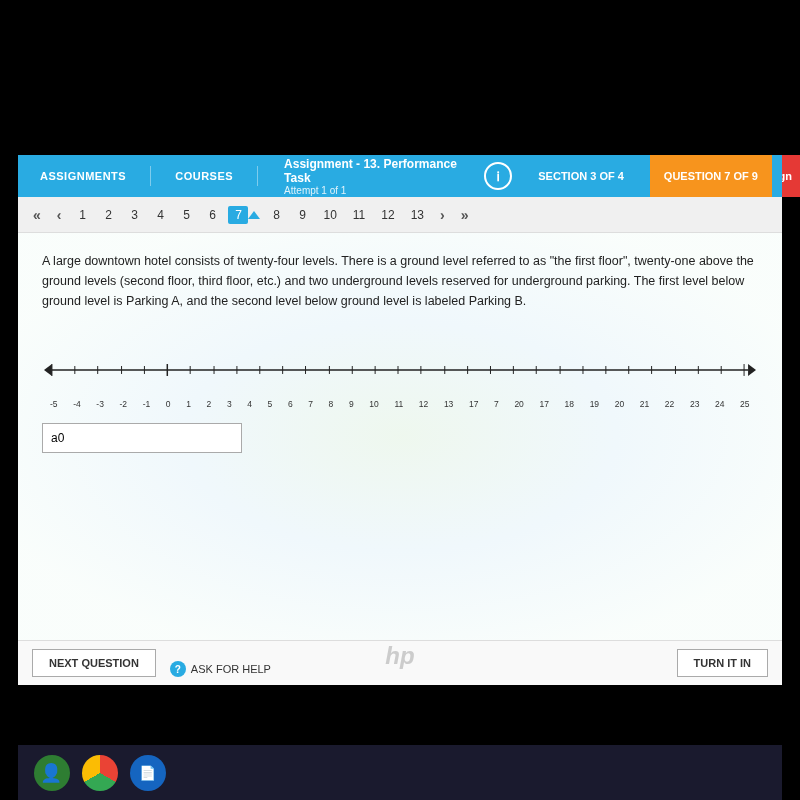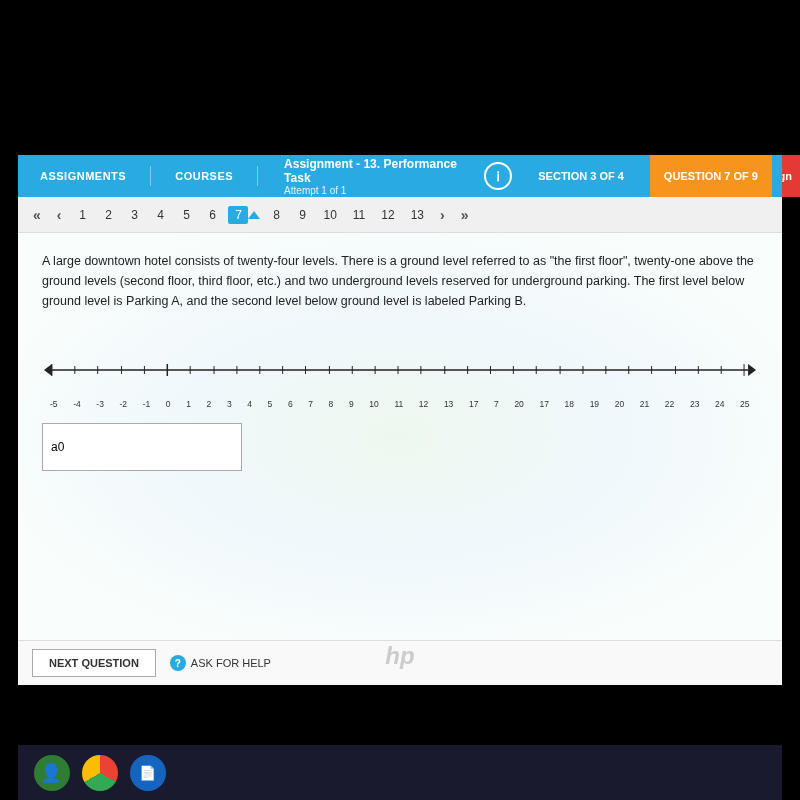--- a/index.html
+++ b/index.html
@@ -210,34 +210,34 @@
       z-index: 1;
     }
 
     .answer-input-wrapper {
       position: relative;
       z-index: 1;
       margin-bottom: 14px;
     }
     .answer-input {
       width: 200px;
-      height: 48px;
+      height: 30px;
       border: 1px solid #aaa;
       background: #fff;
       font-size: 12px;
       padding: 4px 8px;
       outline: none;
     }
 
     
     .bottom-bar {
       background: #f9f9f9;
       border-top: 1px solid #ddd;
       display: flex;
-      align-items: center;
+      align-items: flex-end;
       padding: 8px 14px;
       gap: 14px;
     }
     .btn-next {
       background: #fff;
       border: 1px solid #aaa;
       color: #333;
       font-size: 11px;
       font-weight: bold;
       padding: 7px 16px;
@@ -468,20 +468,21 @@
       </div>
     </div>
 
     <div class="bottom-bar">
       <button class="btn-next">NEXT QUESTION</button>
       <button class="btn-ask-help">
         <div class="help-icon">?</div>
         <span>ASK FOR HELP</span>
       </button>
       <div class="spacer"></div>
+      <button class="btn-turn-in">TURN IT IN</button>
     </div>
   </div>
 
   <div class="hp-logo">hp</div>
 
   <div class="taskbar">
     <div class="taskbar-icon green">👤</div>
     <div class="taskbar-icon chrome"></div>
     <div class="taskbar-icon blue" style="font-size:14px; color:#fff;">📄</div>
   </div>

